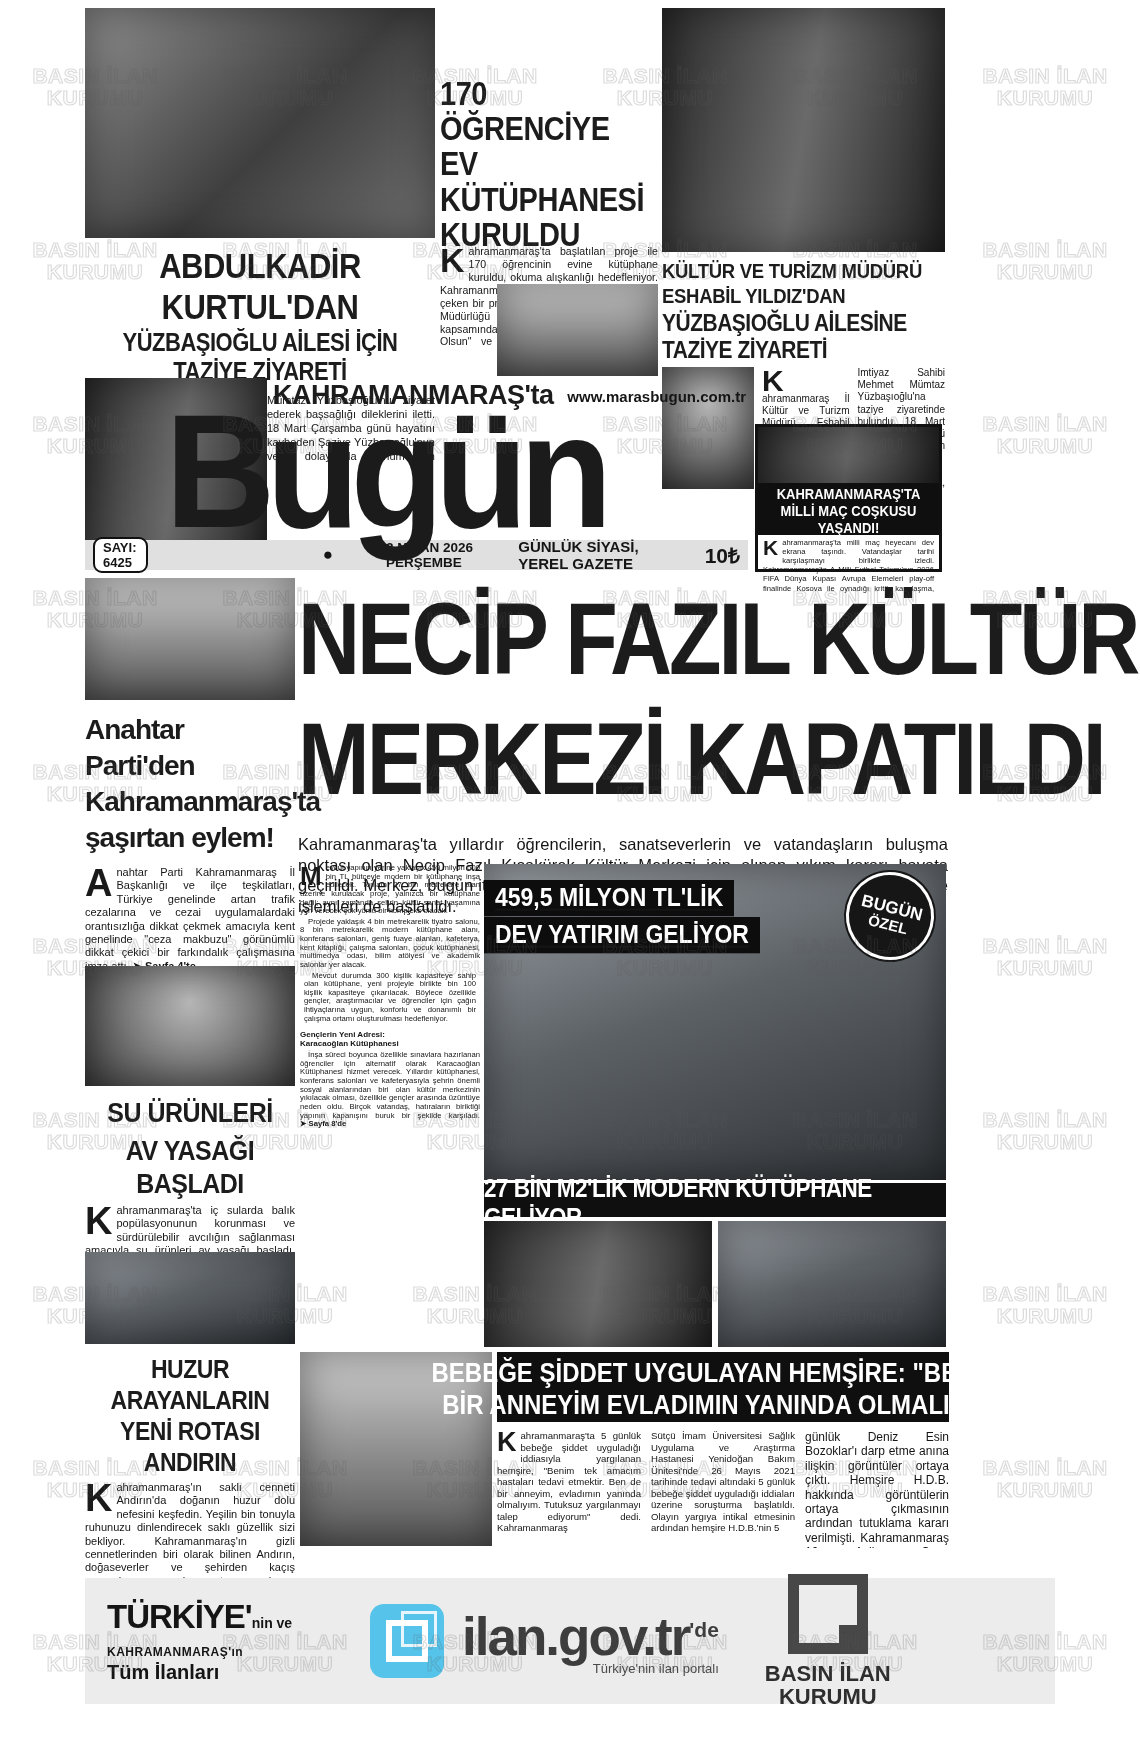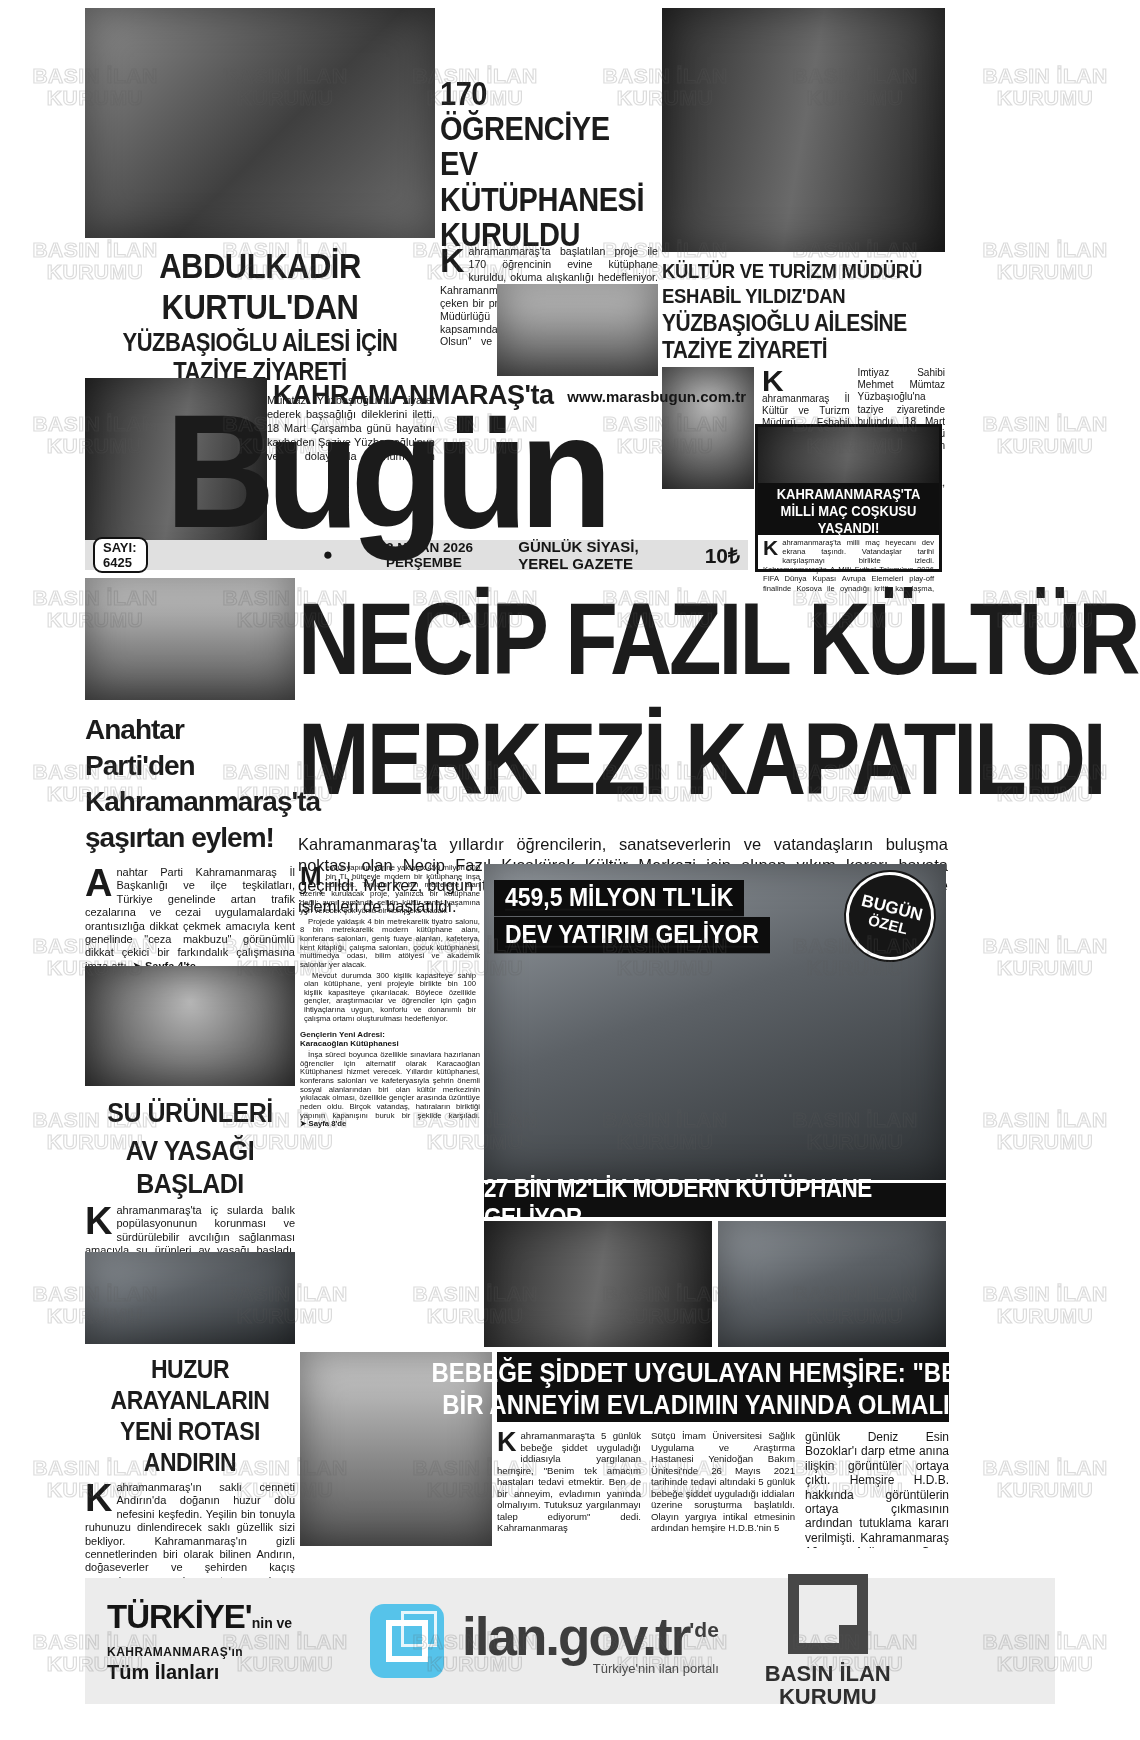--- a/index.html
+++ b/index.html
@@ -115,21 +115,21 @@
     <p style="margin:2px 0 0;text-indent:8px;">Projede yaklaşık 4 bin metrekarelik tiyatro salonu, 8 bin metrekarelik modern kütüphane alanı, konferans salonları, geniş fuaye alanları, kafeterya, kent kitaplığı, çalışma salonları, çocuk kütüphanesi, multimedya odası, bilim atölyesi ve akademik salonlar yer alacak.</p>
     <p style="margin:2px 4px 0;text-indent:8px;">Mevcut durumda 300 kişilik kapasiteye sahip olan kütüphane, yeni projeyle birlikte bin 100 kişilik kapasiteye çıkarılacak. Böylece özellikle gençler, araştırmacılar ve öğrenciler için çağın ihtiyaçlarına uygun, konforlu ve donanımlı bir çalışma ortamı oluşturulması hedefleniyor.</p>
     <p style="margin:8px 0 0;font-weight:700;font-size:8px;">
       <span style="display:block;">Gençlerin Yeni Adresi:</span>
       <span style="display:block;">Karacaoğlan Kütüphanesi</span>
     </p>
     <p style="margin:2px 0 0;text-indent:8px;"><span>İnşa süreci boyunca özellikle sınavlara hazırlanan öğrenciler için alternatif olarak Karacaoğlan Kütüphanesi hizmet verecek. Yıllardır kütüphanesi, konferans salonları ve kafeteryasıyla şehrin önemli sosyal alanlarından biri olan kültür merkezinin yıkılacak olması, özellikle gençler arasında üzüntüye neden oldu. Birçok vatandaş, hatıraların biriktiği yapının kapanışını buruk bir şekilde karşıladı.</span> <span class="more">➤ Sayfa 8'de</span></p>
   </div>
 
   <div class="abs ph ph-e" style="left:484px;top:864px;width:462px;height:316px;">
-    <div class="abs" style="left:10px;top:16px;text-decoration:underline;">
+    <div class="abs" style="left:0;top:16px;text-decoration:underline;">
       <div class="b1bar">459,5 MİLYON TL'LİK</div>
       <div class="b1bar">DEV YATIRIM GELİYOR</div>
     </div>
     <div class="badge abs" style="right:12px;top:8px;">
       <span style="font-size:17px;line-height:1;">BUGÜN</span>
       <span style="font-size:15px;line-height:1.2;">ÖZEL</span>
     </div>
   </div>
 
   <div class="abs kbar" style="left:484px;top:1183px;width:462px;height:34px;display:flex;align-items:center;justify-content:center;">

